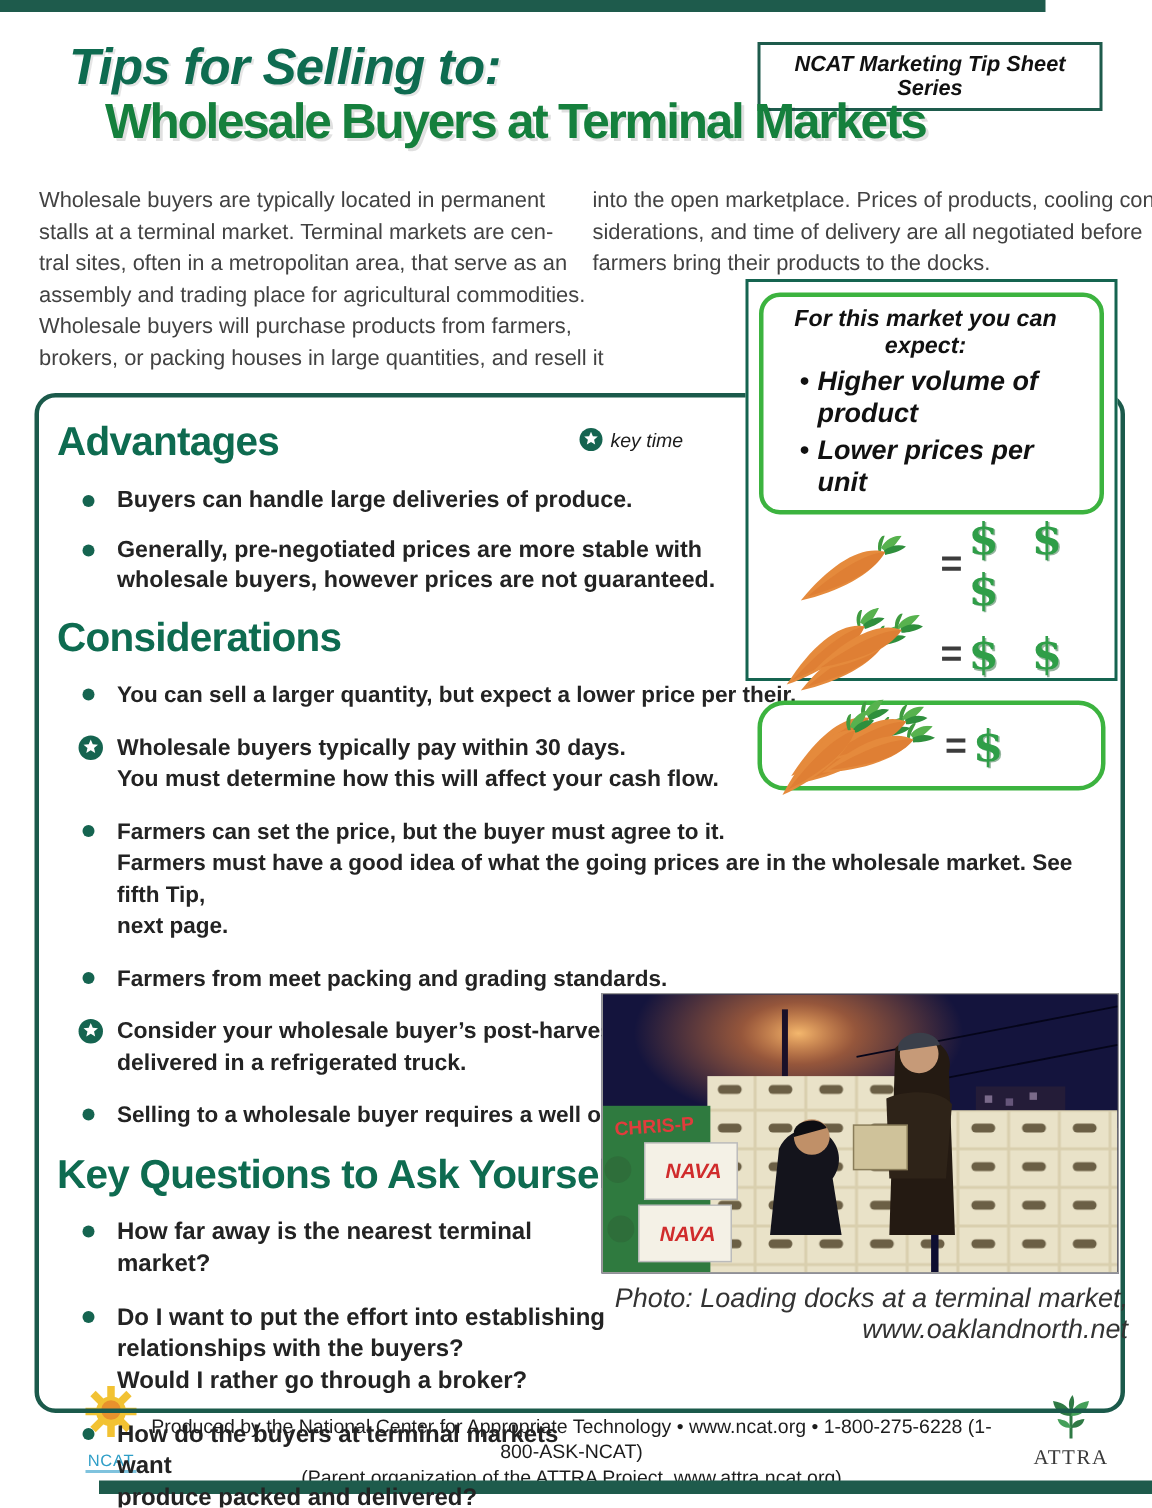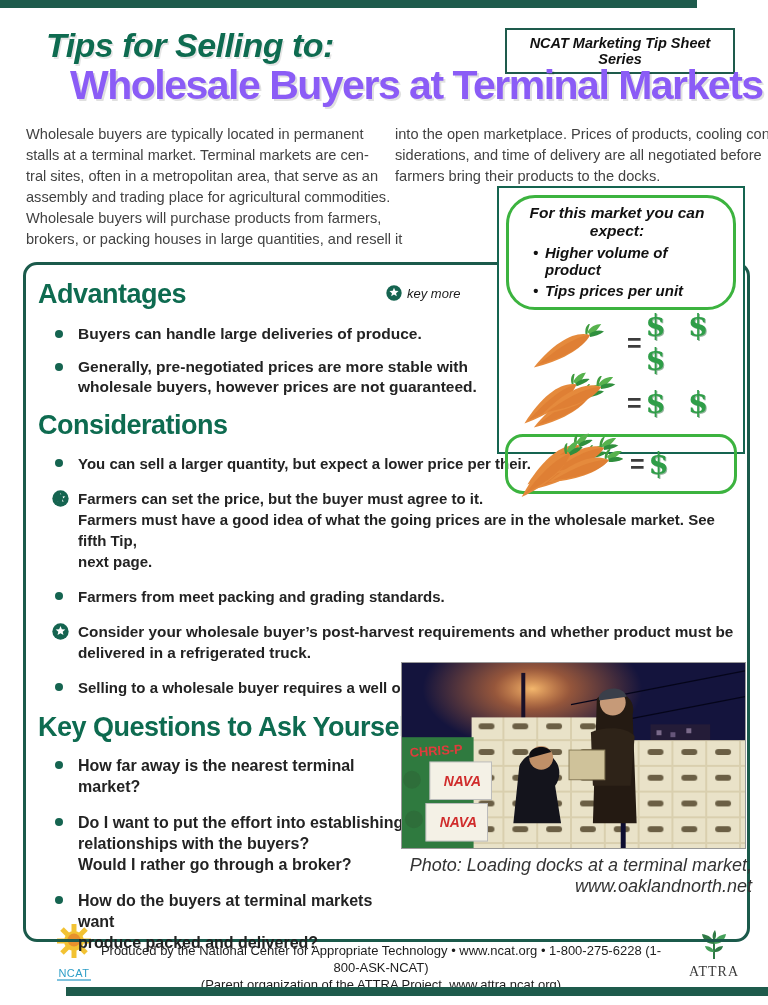--- a/index.html
+++ b/index.html
@@ -10,35 +10,35 @@
 
   
   #top-bar    { left:0; top:0; width:697px; height:8px; background:#1e5b4c; }
   #bottom-bar { left:66px; top:987px; width:702px; height:9px; background:#1e5b4c; }
 
   
   #series-box { left:505px; top:28px; width:230px; padding:5px 0; border:2px solid #1e5b4c;
                 font-size:14.5px; font-weight:bold; font-style:italic; color:#111; text-align:center; }
   #title-prefix { left:46px; top:26px; font-size:34px; font-weight:bold; font-style:italic;
                   color:#0e6b50; letter-spacing:-0.5px; text-shadow:1.5px 1.5px 0 rgba(0,0,0,.10); }
-  #title-main { left:70px; top:62px; font-size:41px; font-weight:bold; color:#8b5cf6;
+  #title-main { left:70px; top:62px; font-size:33px; font-weight:bold; color:#15803d;
                 letter-spacing:-1.5px; text-shadow:2px 2px 0 rgba(0,0,0,.12); white-space:nowrap; }
 
   
   .intro { top:124px; font-size:14.6px; line-height:21px; color:#424242; white-space:pre; }
   #intro-left  { left:26px; }
   #intro-right { left:395px; }
 
   
   #expect-box { left:497px; top:186px; width:248px; height:268px; background:#fff;
                 border:2px solid #156450; z-index:6; }
-  #expect-inner { margin:7px 7px 4px 7px; border:3px solid #3cb33f; border-radius:29px;
+  #expect-inner { margin:7px 7px 4px 7px; border:3px solid #3cb33f; border-radius:14px;
                   padding:6px 18px 8px 10px; }
   #expect-title { font-size:15.5px; font-weight:bold; font-style:italic; color:#111; text-align:center; }
-  .expect-item { font-size:15px; font-weight:bold; font-style:italic; color:#111;
+  .expect-item { font-size:18px; font-weight:bold; font-style:italic; color:#111;
                  padding-left:26px; margin-top:4px; position:relative; }
   .expect-item::before { content:"•"; position:absolute; left:14px; color:#111; }
 
   .crow { display:flex; align-items:center; justify-content:flex-start;
           margin:2px 6px 0 6px; padding:2px 4px; height:58px; }
   .crow.hl { border:3px solid #3cb33f; border-radius:18px; height:60px; }
   .carrots { position:relative; width:118px; height:54px; flex:0 0 118px; }
   .carrots svg { position:absolute; width:78px; height:48px; }
   .carrots svg.c0 { left:20px; top:8px; }
   .carrots svg.c1 { left:8px;  top:0px;  transform:rotate(-7deg); }
@@ -132,21 +132,21 @@
 Wholesale buyers will purchase products from farmers,
 brokers, or packing houses in large quantities, and resell it</div>
 <div id="intro-right" class="abs intro">into the open marketplace. Prices of products, cooling con-
 siderations, and time of delivery are all negotiated before
 farmers bring their products to the docks.</div>
 
 <div id="expect-box" class="abs">
   <div id="expect-inner">
     <div id="expect-title">For this market you can expect:</div>
     <div class="expect-item">Higher volume of product</div>
-    <div class="expect-item">Tips prices per unit</div>
+    <div class="expect-item">Lower prices per unit</div>
   </div>
   <div id="carrot-rows">
       <div class="crow">
         <span class="carrots">
           <svg class="c0" viewBox="0 0 80 52">
             <use href="#carrot-shape"></use>
           </svg>
         </span>
         <span class="eq">=</span>
         <span class="dollars">$ $ $</span>
@@ -190,34 +190,35 @@
     </div>
 </div>
 
 <div id="main-box" class="abs">
   <div id="main-inner">
     <h2 class="sect" id="adv-head">Advantages</h2>
     <div id="legend">
       <svg>
           <use href="#kp-star"></use>
         </svg>
-      <span>key more</span>
+      <span>key time</span>
     </div>
     <ul id="adv-list" class="blist">
         <li><span class="marker dot"></span><span class="txt">Buyers can handle large deliveries of produce.</span></li>
         <li><span class="marker dot"></span><span class="txt">Generally, pre-negotiated prices are more stable with
 wholesale buyers, however prices are not guaranteed.</span></li>
       </ul>
 
     <h2 class="sect" id="cons-head">Considerations</h2>
     <ul id="cons-list" class="blist">
         <li><span class="marker dot"></span><span class="txt">You can sell a larger quantity, but expect a lower price per their.</span></li>
         <li class="kp"><span class="marker"><svg viewBox="0 0 24 24">
               <use href="#kp-star"></use>
-            </svg></span></li>
+            </svg></span><span class="txt">Wholesale buyers typically pay within 30 days.
+You must determine how this will affect your cash flow.</span></li>
         <li><span class="marker dot"></span><span class="txt">Farmers can set the price, but the buyer must agree to it.
 Farmers must have a good idea of what the going prices are in the wholesale market. See fifth Tip,
 next page.</span></li>
         <li><span class="marker dot"></span><span class="txt">Farmers from meet packing and grading standards.</span></li>
         <li class="kp"><span class="marker"><svg viewBox="0 0 24 24">
               <use href="#kp-star"></use>
             </svg></span><span class="txt">Consider your wholesale buyer’s post-harvest requirements and whether product must be
 delivered in a refrigerated truck.</span></li>
         <li><span class="marker dot"></span><span class="txt">Selling to a wholesale buyer requires a well organized invoicing and recordkeeping system.</span></li>
       </ul>

